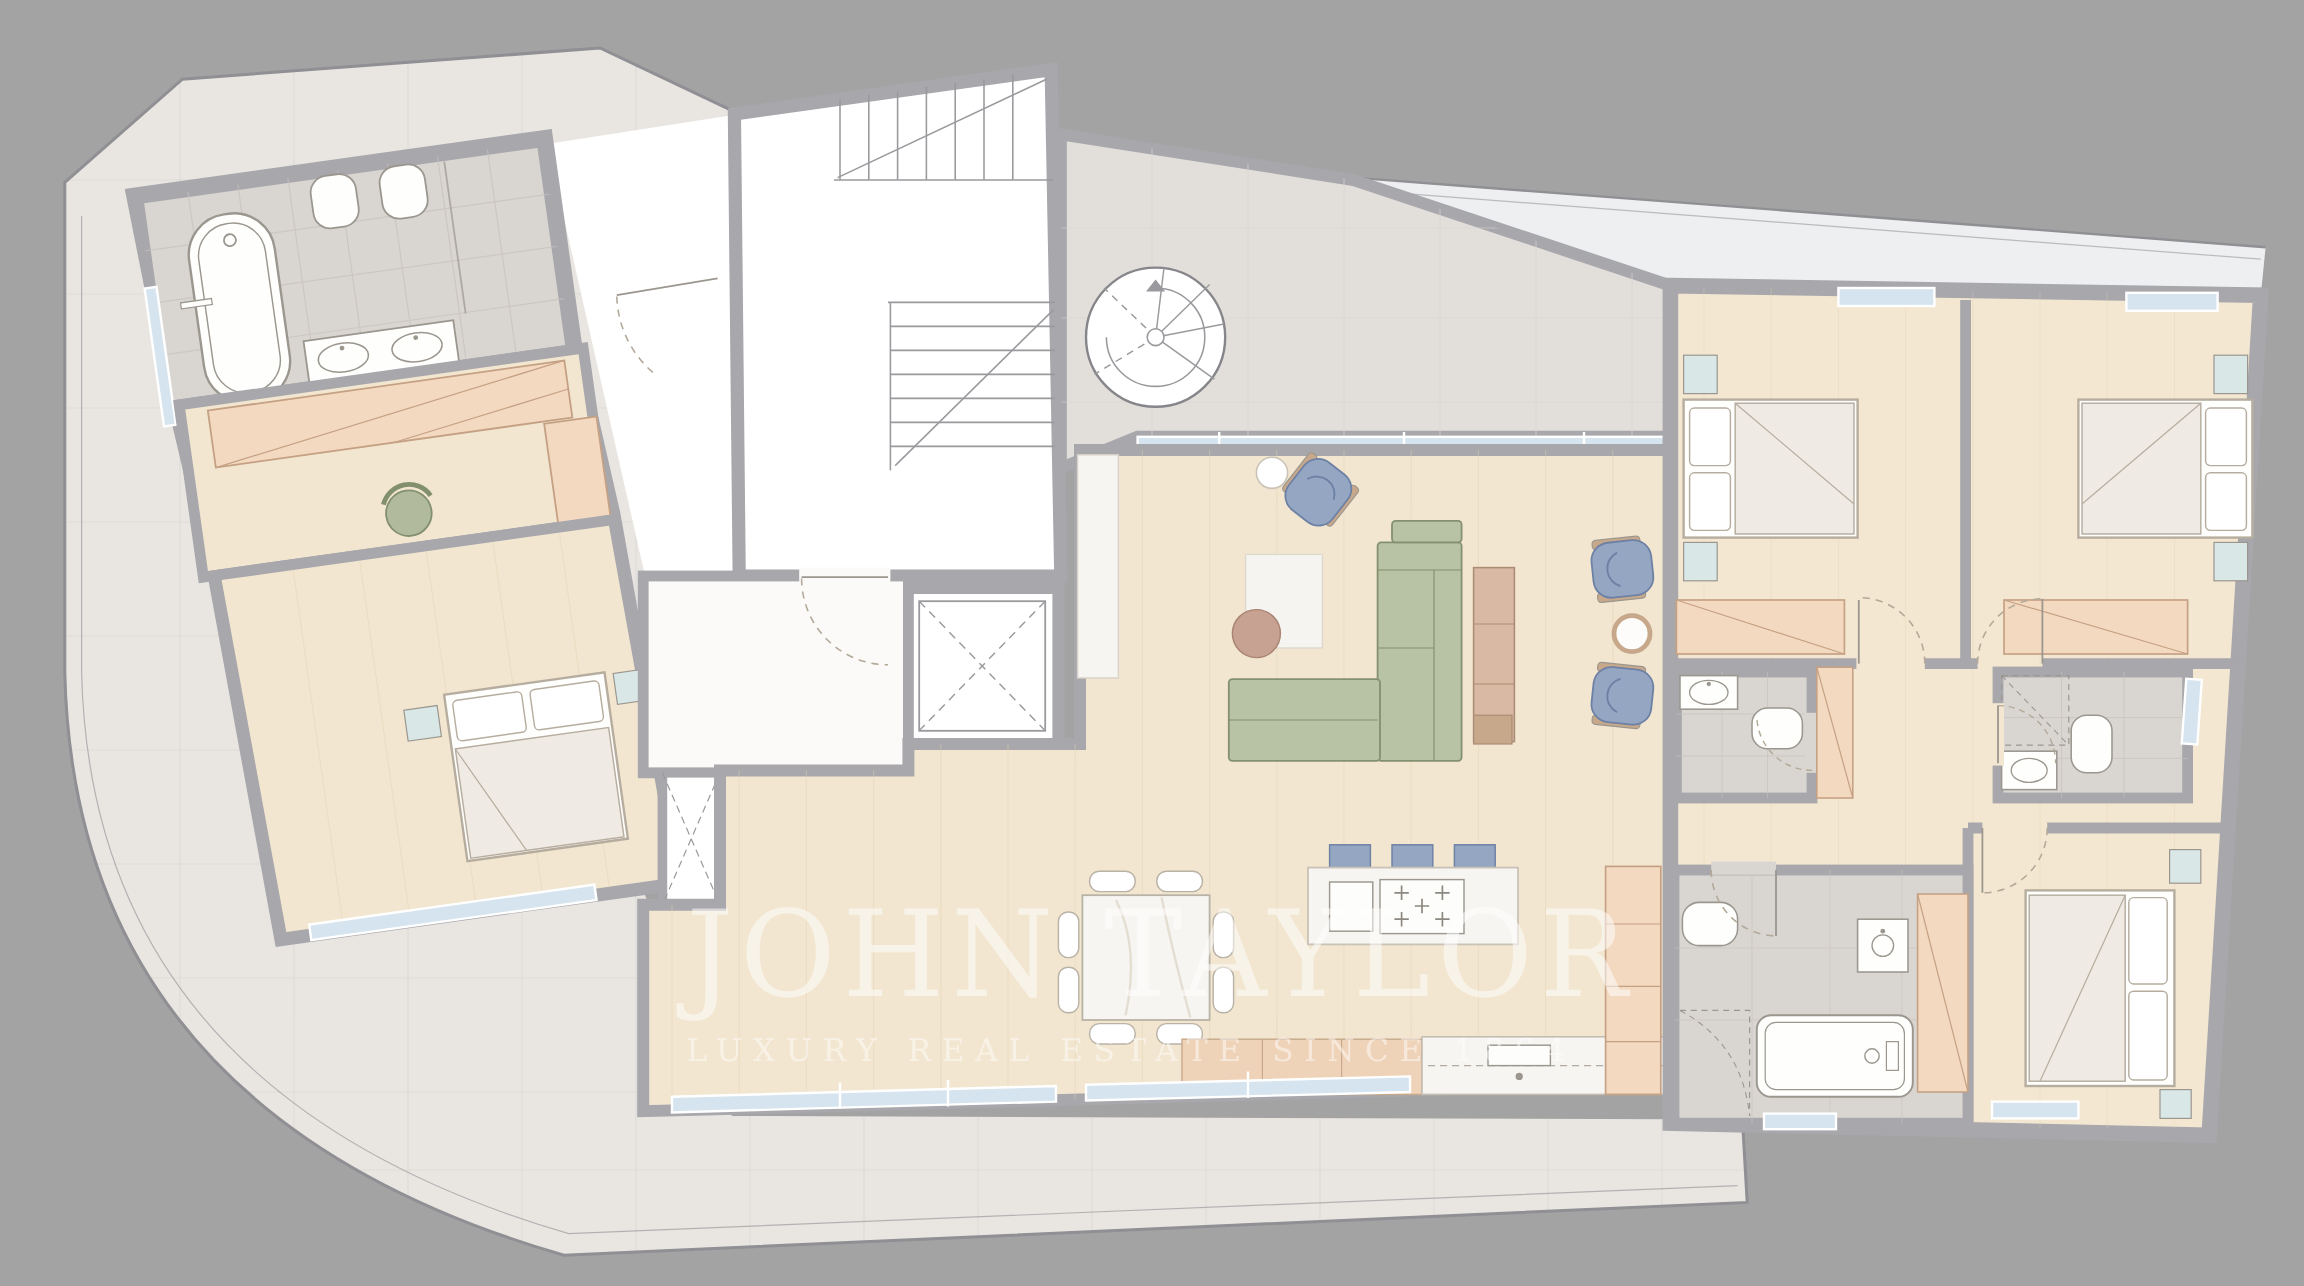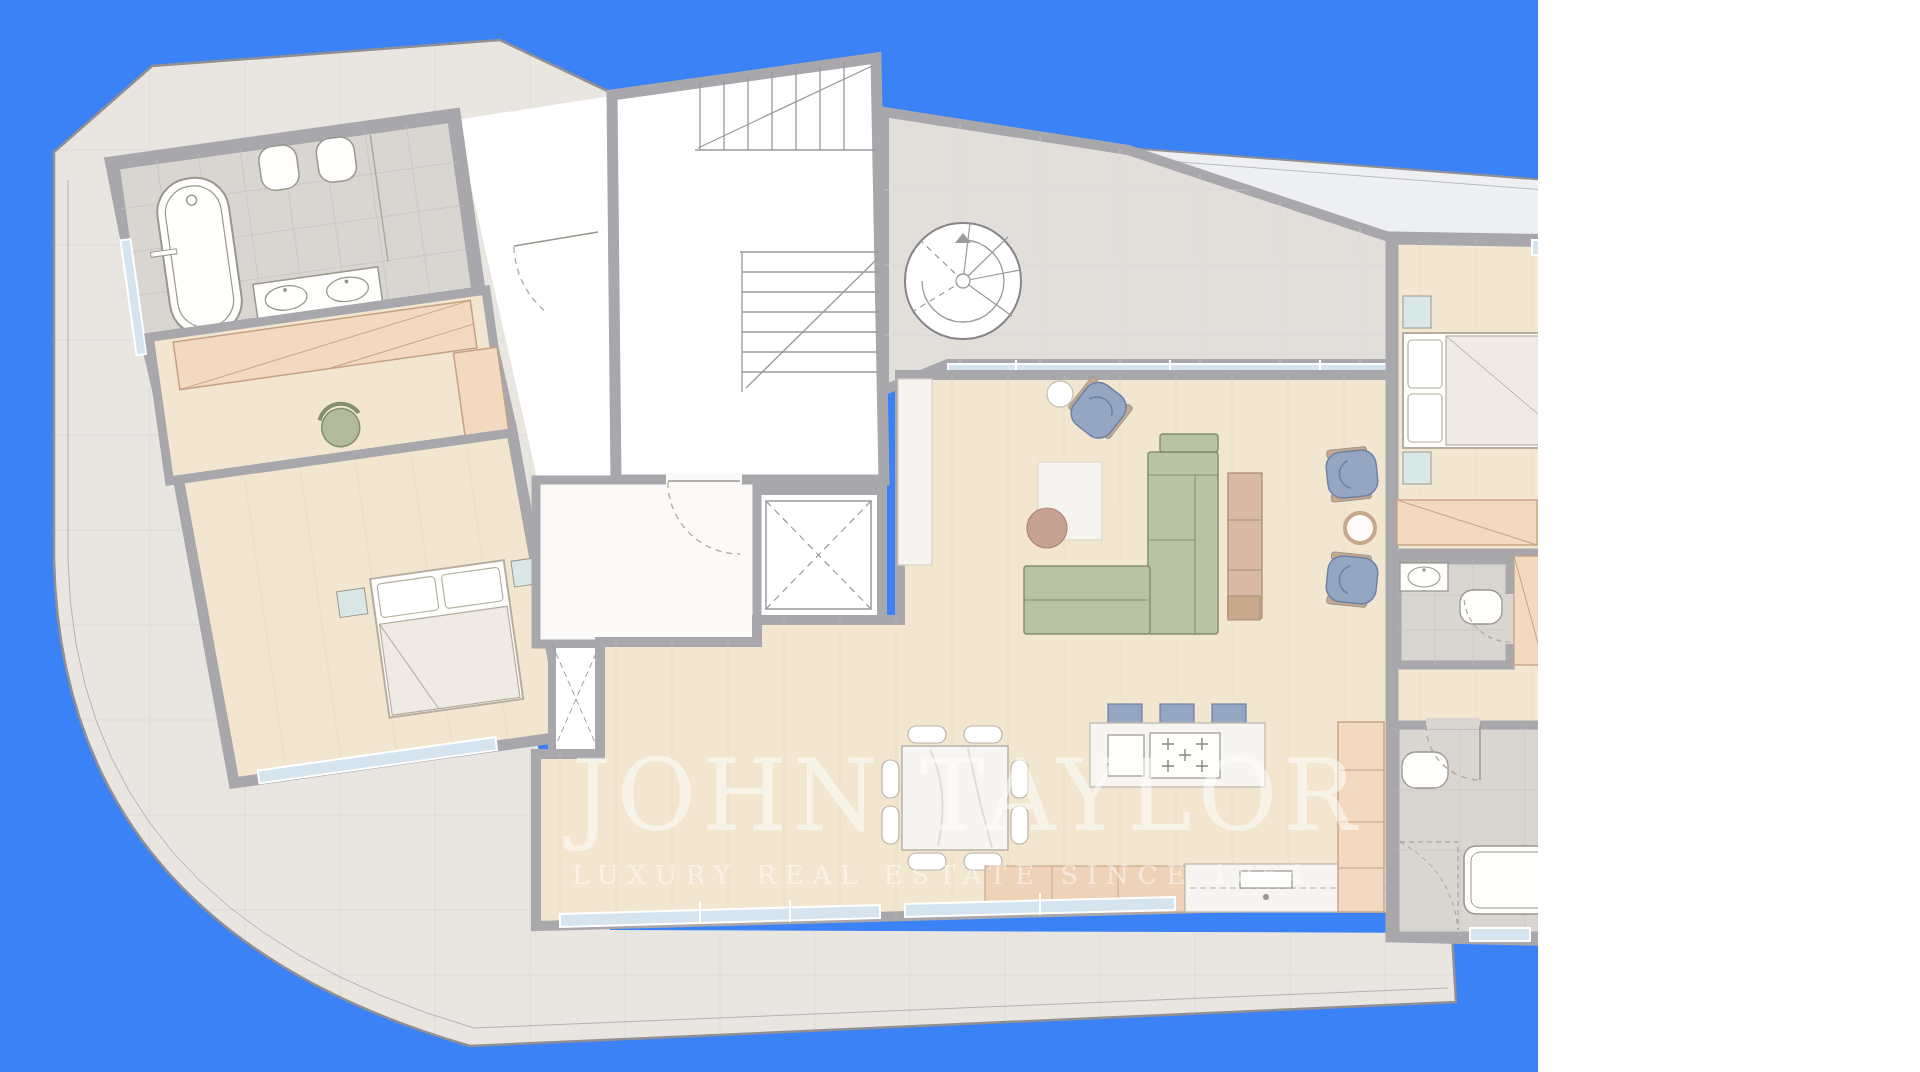--- a/index.html
+++ b/index.html
@@ -1,16 +1,16 @@
 <!DOCTYPE html>
 <html style="--wall: #a7a7ac; --outline: #8f8f94; --terrace: #e9e6e2; --terrace-light: #edeff0; --tile-line: #d9d6d2; --wood: #f2e6d0; --plank-line: #e3d2b2; --marble: #f7f5f2; --bath: #d9d5d1; --bath-line: #c6c1bd; --glass: #d5e4ef; --nightstand: #d9e7e6; --sofa: #b8c2a5; --sofa-line: #84906f; --chair-blue: #94a6c2; --chair-blue-line: #6d81a5; --wood-accent: #c8a88b; --sideboard: #d9b9a3; --wardrobe: #f4d9c1; --wardrobe-line: #c5a184; --cabinet: #efd3b8; --fixture: #fefefd; --fixture-line: #9b978f; --rug: #f6f4f0; --coffee: #c7a191; --stairs-line: #9a9a9e; --door-arc: #b3a998;"><head>
 <meta charset="utf-8">
 <style>
   html,body{margin:0;padding:0;background:#fff;}
-  .stage{position:relative;width:1538px;height:1072px;background:#3b82f6;overflow:hidden;
+  .stage{position:relative;width:1920px;height:1072px;background:#a3a3a3;overflow:hidden;
          font-family:"Liberation Sans",sans-serif;}
   svg{display:block}
   .wm-brand{font-family:"DejaVu Serif","Liberation Serif",serif;font-weight:400;}
   .wm-tag{font-family:"DejaVu Serif","Liberation Serif",serif;font-weight:400;}
 </style>
 </head>
 <body>
 
 <div class="stage">
 <svg width="1920" height="1072" viewBox="0 0 1920 1072">

